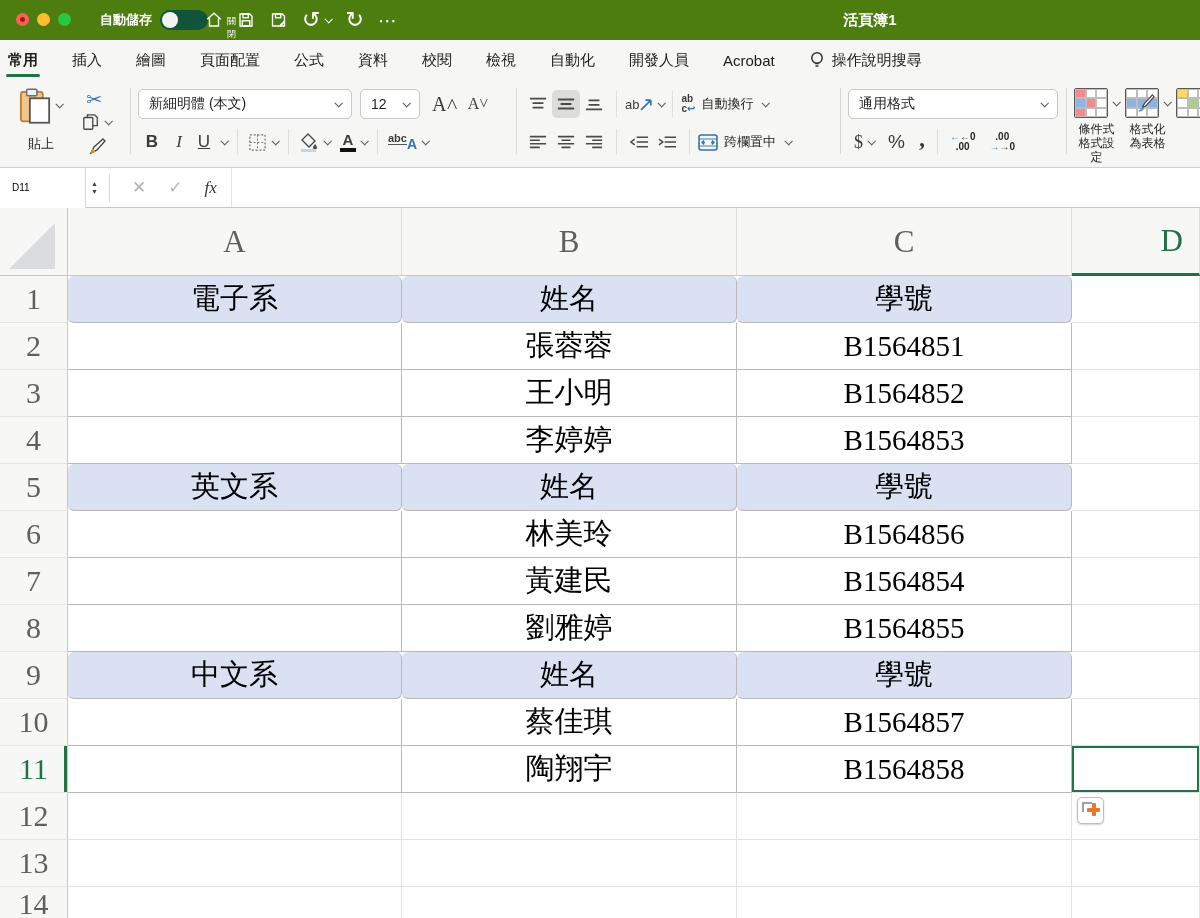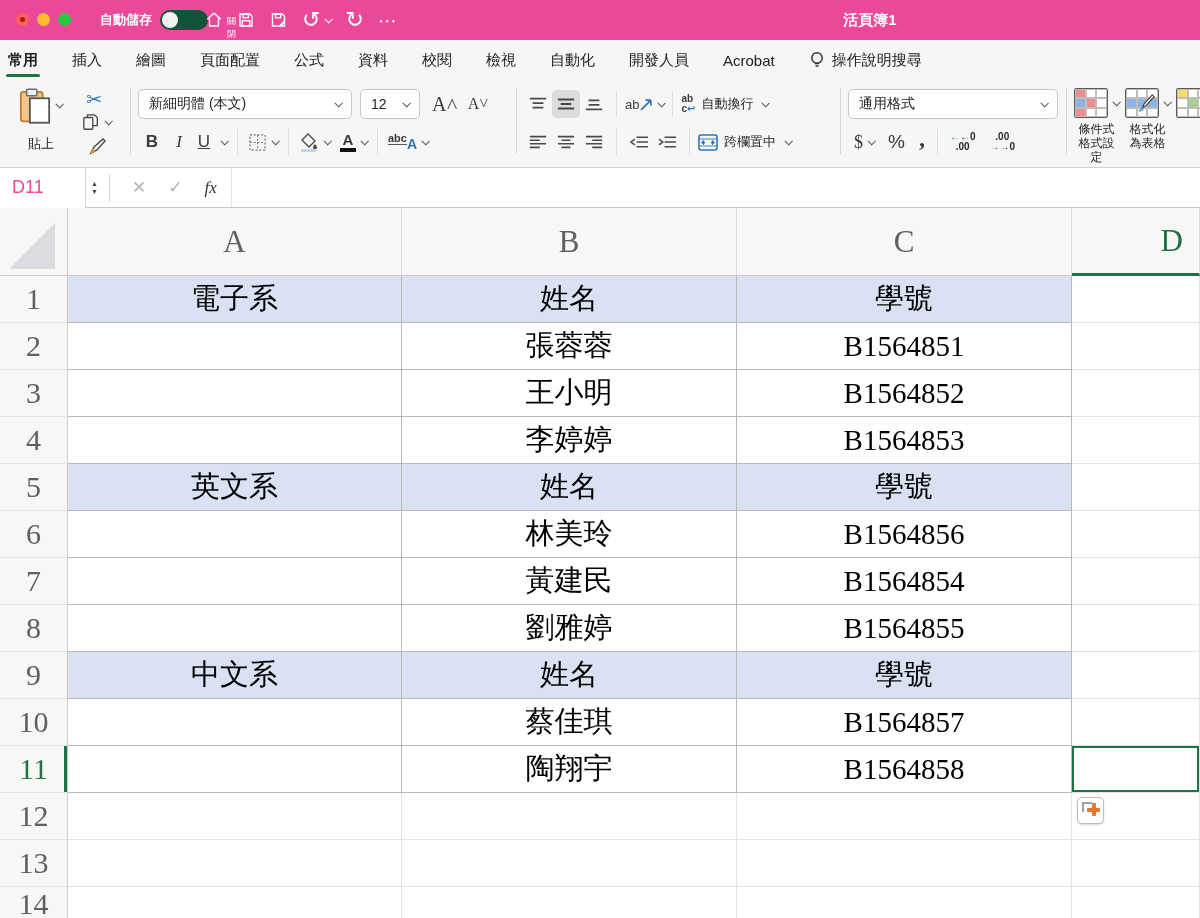--- a/index.html
+++ b/index.html
@@ -1,21 +1,21 @@
 <!DOCTYPE html>
 <html><head>
 <meta charset="utf-8">
 <style>
   * { margin:0; padding:0; box-sizing:border-box; }
   html,body { width:1200px; height:918px; overflow:hidden;
     font-family:"Liberation Sans","DejaVu Sans",sans-serif; background:#fff; }
   #app { position:relative; width:1200px; height:918px; }
 
   
-  .titlebar { position:absolute; top:0; left:0; right:0; height:40px; background:#ec4899; }
+  .titlebar { position:absolute; top:0; left:0; right:0; height:40px; background:#4d7c0f; }
   .lights { position:absolute; left:16px; top:13px; display:flex; gap:8px; }
   .light { width:13px; height:13px; border-radius:50%; position:relative; }
   .light.red { background:#ff5f57; }
   .light.red::after { content:""; position:absolute; left:4px; top:4px; width:5px; height:5px;
      border-radius:50%; background:#9c1f17; }
   .light.yellow { background:#febc2e; }
   .light.green { background:#28c840; }
   .autosave { position:absolute; left:100px; top:0; height:40px; display:flex; align-items:center; gap:8px; }
   .autosave-label { color:#fff; font-size:13px; font-weight:600; }
   .toggle { width:48px; height:20px; border-radius:10px; background:#12543a; position:relative;
@@ -65,21 +65,21 @@
   .stylebtn { display:flex; flex-direction:column; align-items:center; margin-right:6px;
      background:none; border:none; font-family:inherit; }
   .sgrid { width:34px; height:30px; display:grid; grid-template-columns:repeat(3,1fr);
      grid-template-rows:repeat(3,1fr); border:1.5px solid #5a5a5a; background:#fff; border-radius:2px; }
   .sgrid i { border:0.5px solid #bdbdbd; }
 
   
   .fbar { position:absolute; top:168px; left:0; right:0; height:40px; background:#fff;
      border-bottom:1px solid #c8c8c8; display:flex; align-items:center; }
   .namebox { width:86px; height:40px; display:flex; align-items:center; padding-left:12px;
-     font-size:18px; color:#ec4899; border-right:1px solid #d8d8d8; background:#fff; }
+     font-size:10px; color:#000000; border-right:1px solid #d8d8d8; background:#fff; }
   .stepper { display:flex; flex-direction:column; align-items:center; justify-content:center;
      width:22px; height:28px; margin-left:2px; gap:1px; border-right:1px solid #d8d8d8; padding-right:8px;}
   .stepper span { font-size:7px; color:#444; line-height:7px; }
   .fx-x { color:#b4b4b4; font-size:17px; margin-left:22px; }
   .fx-check { color:#b4b4b4; font-size:17px; margin-left:22px; }
   .fx-fx { font-family:"Liberation Serif",serif; font-style:italic; font-size:17px; color:#333;
      margin-left:22px; }
   .fx-input { flex:1; height:100%; border:none; outline:none; margin-left:14px;
      border-left:1px solid #e3e3e3; }
 
@@ -96,21 +96,21 @@
      display:flex; align-items:center; justify-content:center; font-size:31px; color:#5f5f5f; }
   .colhdr.selcol { color:#1E7145; border-bottom:3px solid #1E7145; justify-content:flex-end;
      padding-right:16px; }
   .rowhdr { background:#f7f7f5; border-right:1px solid #c9c9c9; border-bottom:1px solid #e4e4e4;
      display:flex; align-items:center; justify-content:center; font-size:30px; color:#5f5f5f; }
   .rowhdr.selrow { color:#217346; box-shadow:inset -3px 0 0 #217346; }
   .cell { border-right:1px solid #e2e2e2; border-bottom:1px solid #e2e2e2;
      display:flex; align-items:center; justify-content:center; font-size:29px; color:#000;
      overflow:hidden; white-space:nowrap; }
   .cell.tbl { border-right:1px solid #b9b9b9; border-bottom:1px solid #b9b9b9; }
-  .cell.hl { background:#D9E1F2; }
+  .cell.hl { background:#D9E1F2;border-radius:6px; }
   .cell.selcell { box-shadow:inset 0 0 0 2px #217346; }
   .qa { position:absolute; left:1077px; top:797px; width:27px; height:27px; background:#fff;
      border:1px solid #bdbdbd; border-radius:5px; box-shadow:0 1px 2px rgba(0,0,0,.18); }
   .qa .corner-g { position:absolute; left:4px; top:4px; width:10px; height:10px;
      border-left:2px solid #9aa0a6; border-top:2px solid #9aa0a6; }
   .qa .plus { position:absolute; right:3px; top:5px; width:13px; height:13px; }
   .qa .plus::before { content:""; position:absolute; left:4.5px; top:0; width:4px; height:13px;
      background:#e8762c; border-radius:1px; }
   .qa .plus::after { content:""; position:absolute; left:0; top:4.5px; width:13px; height:4px;
      background:#e8762c; border-radius:1px; }

